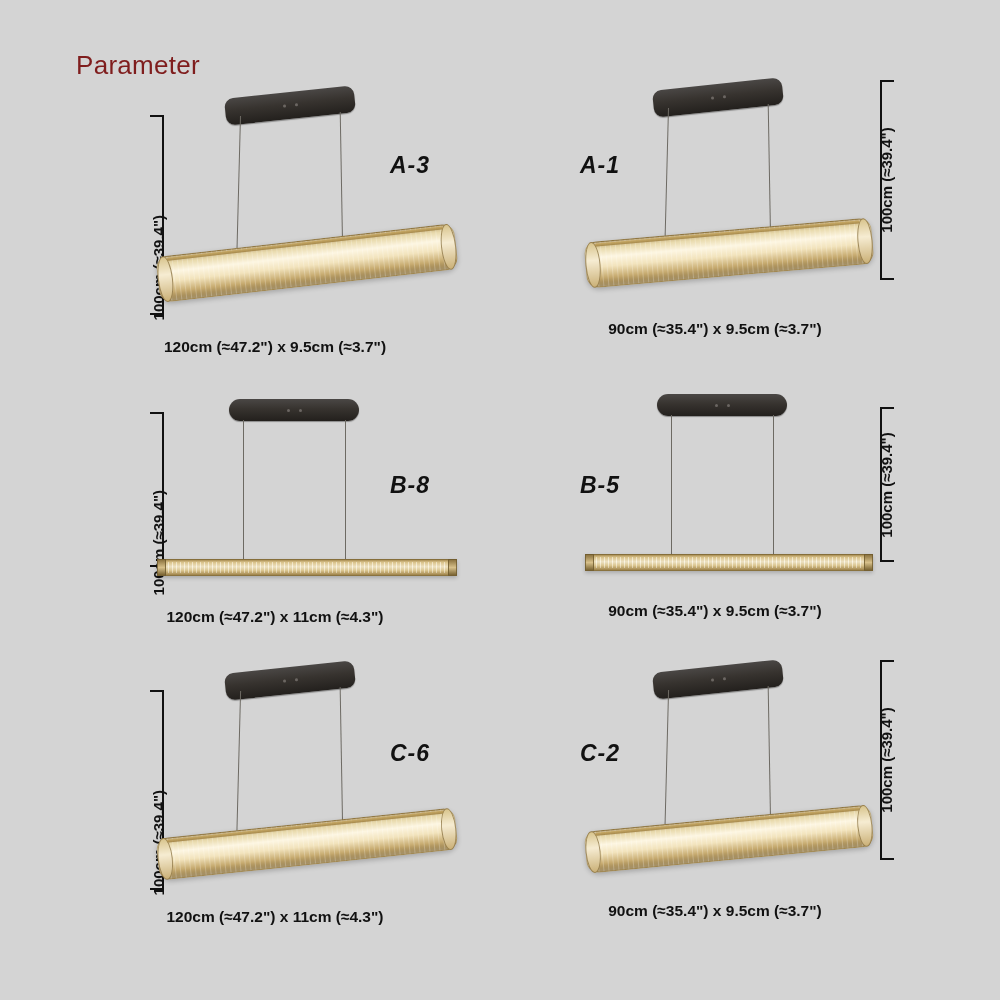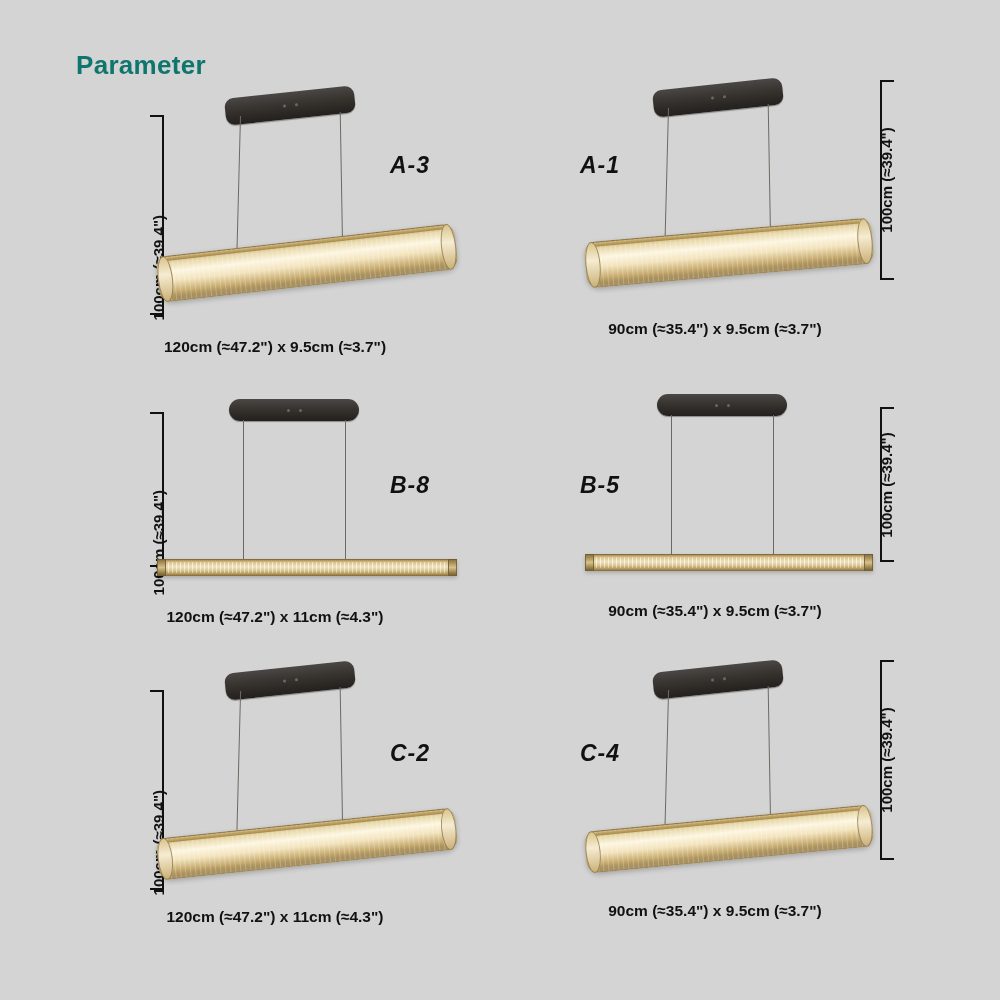--- a/index.html
+++ b/index.html
@@ -13,23 +13,23 @@
     font-family: "Liberation Sans", sans-serif;
     color: #111;
     overflow: hidden;
     position: relative;
   }
   #page-title {
     position: absolute;
     left: 76px;
     top: 50px;
     font-size: 26px;
-    font-weight: bold;
+    font-weight: normal;
     letter-spacing: 0.3px;
-    color: #0f766e;
+    color: #7f1d1d;
   }
   .spec-grid {
     position: absolute;
     left: 0;
     top: 0;
     width: 1000px;
     height: 1000px;
   }
   .spec-cell {
     position: absolute;
@@ -305,21 +305,21 @@
       </div>
       <div class="wire" style="left:83px; top:26px; height:160px; transform: rotate(1.5deg);"></div>
       <div class="wire" style="left:186px; top:22px; height:154px; transform: rotate(-1deg);"></div>
       <div class="tube" style="left:2px; top:158px; width:300px; height:42px; transform: rotate(-6deg);">
         <div class="endcap left"></div>
         <div class="endcap right"></div>
         <div class="gold-top"></div>
       </div>
     </div>
 
-    <div class="model-label" style="left:330px; top:90px;">C-2</div>
+    <div class="model-label" style="left:330px; top:90px;">C-6</div>
     <div class="size-label" style="left:40px; top:258px; width:350px;">120cm (≈47.2") x 11cm (≈4.3")</div>
   </div>
 
   <div class="spec-cell" style="left:540px; top:650px;">
     <div class="vdim right" style="left:340px; top:10px; height:200px;">
       <div class="vline"></div>
       <div class="vcap top"></div>
       <div class="vcap bottom"></div>
       <div class="vlabel">100cm (≈39.4")</div>
     </div>
@@ -331,17 +331,17 @@
       </div>
       <div class="wire" style="left:101px; top:40px; height:158px; transform: rotate(1.5deg);"></div>
       <div class="wire" style="left:204px; top:36px; height:152px; transform: rotate(-1deg);"></div>
       <div class="tube" style="left:20px; top:168px; width:288px; height:42px; transform: rotate(-5.5deg);">
         <div class="endcap left"></div>
         <div class="endcap right"></div>
         <div class="gold-top"></div>
       </div>
     </div>
 
-    <div class="model-label" style="left:40px; top:90px;">C-4</div>
+    <div class="model-label" style="left:40px; top:90px;">C-2</div>
     <div class="size-label" style="left:0px; top:252px; width:350px;">90cm (≈35.4") x 9.5cm (≈3.7")</div>
   </div>
 
 </div>
 
 </body></html>

